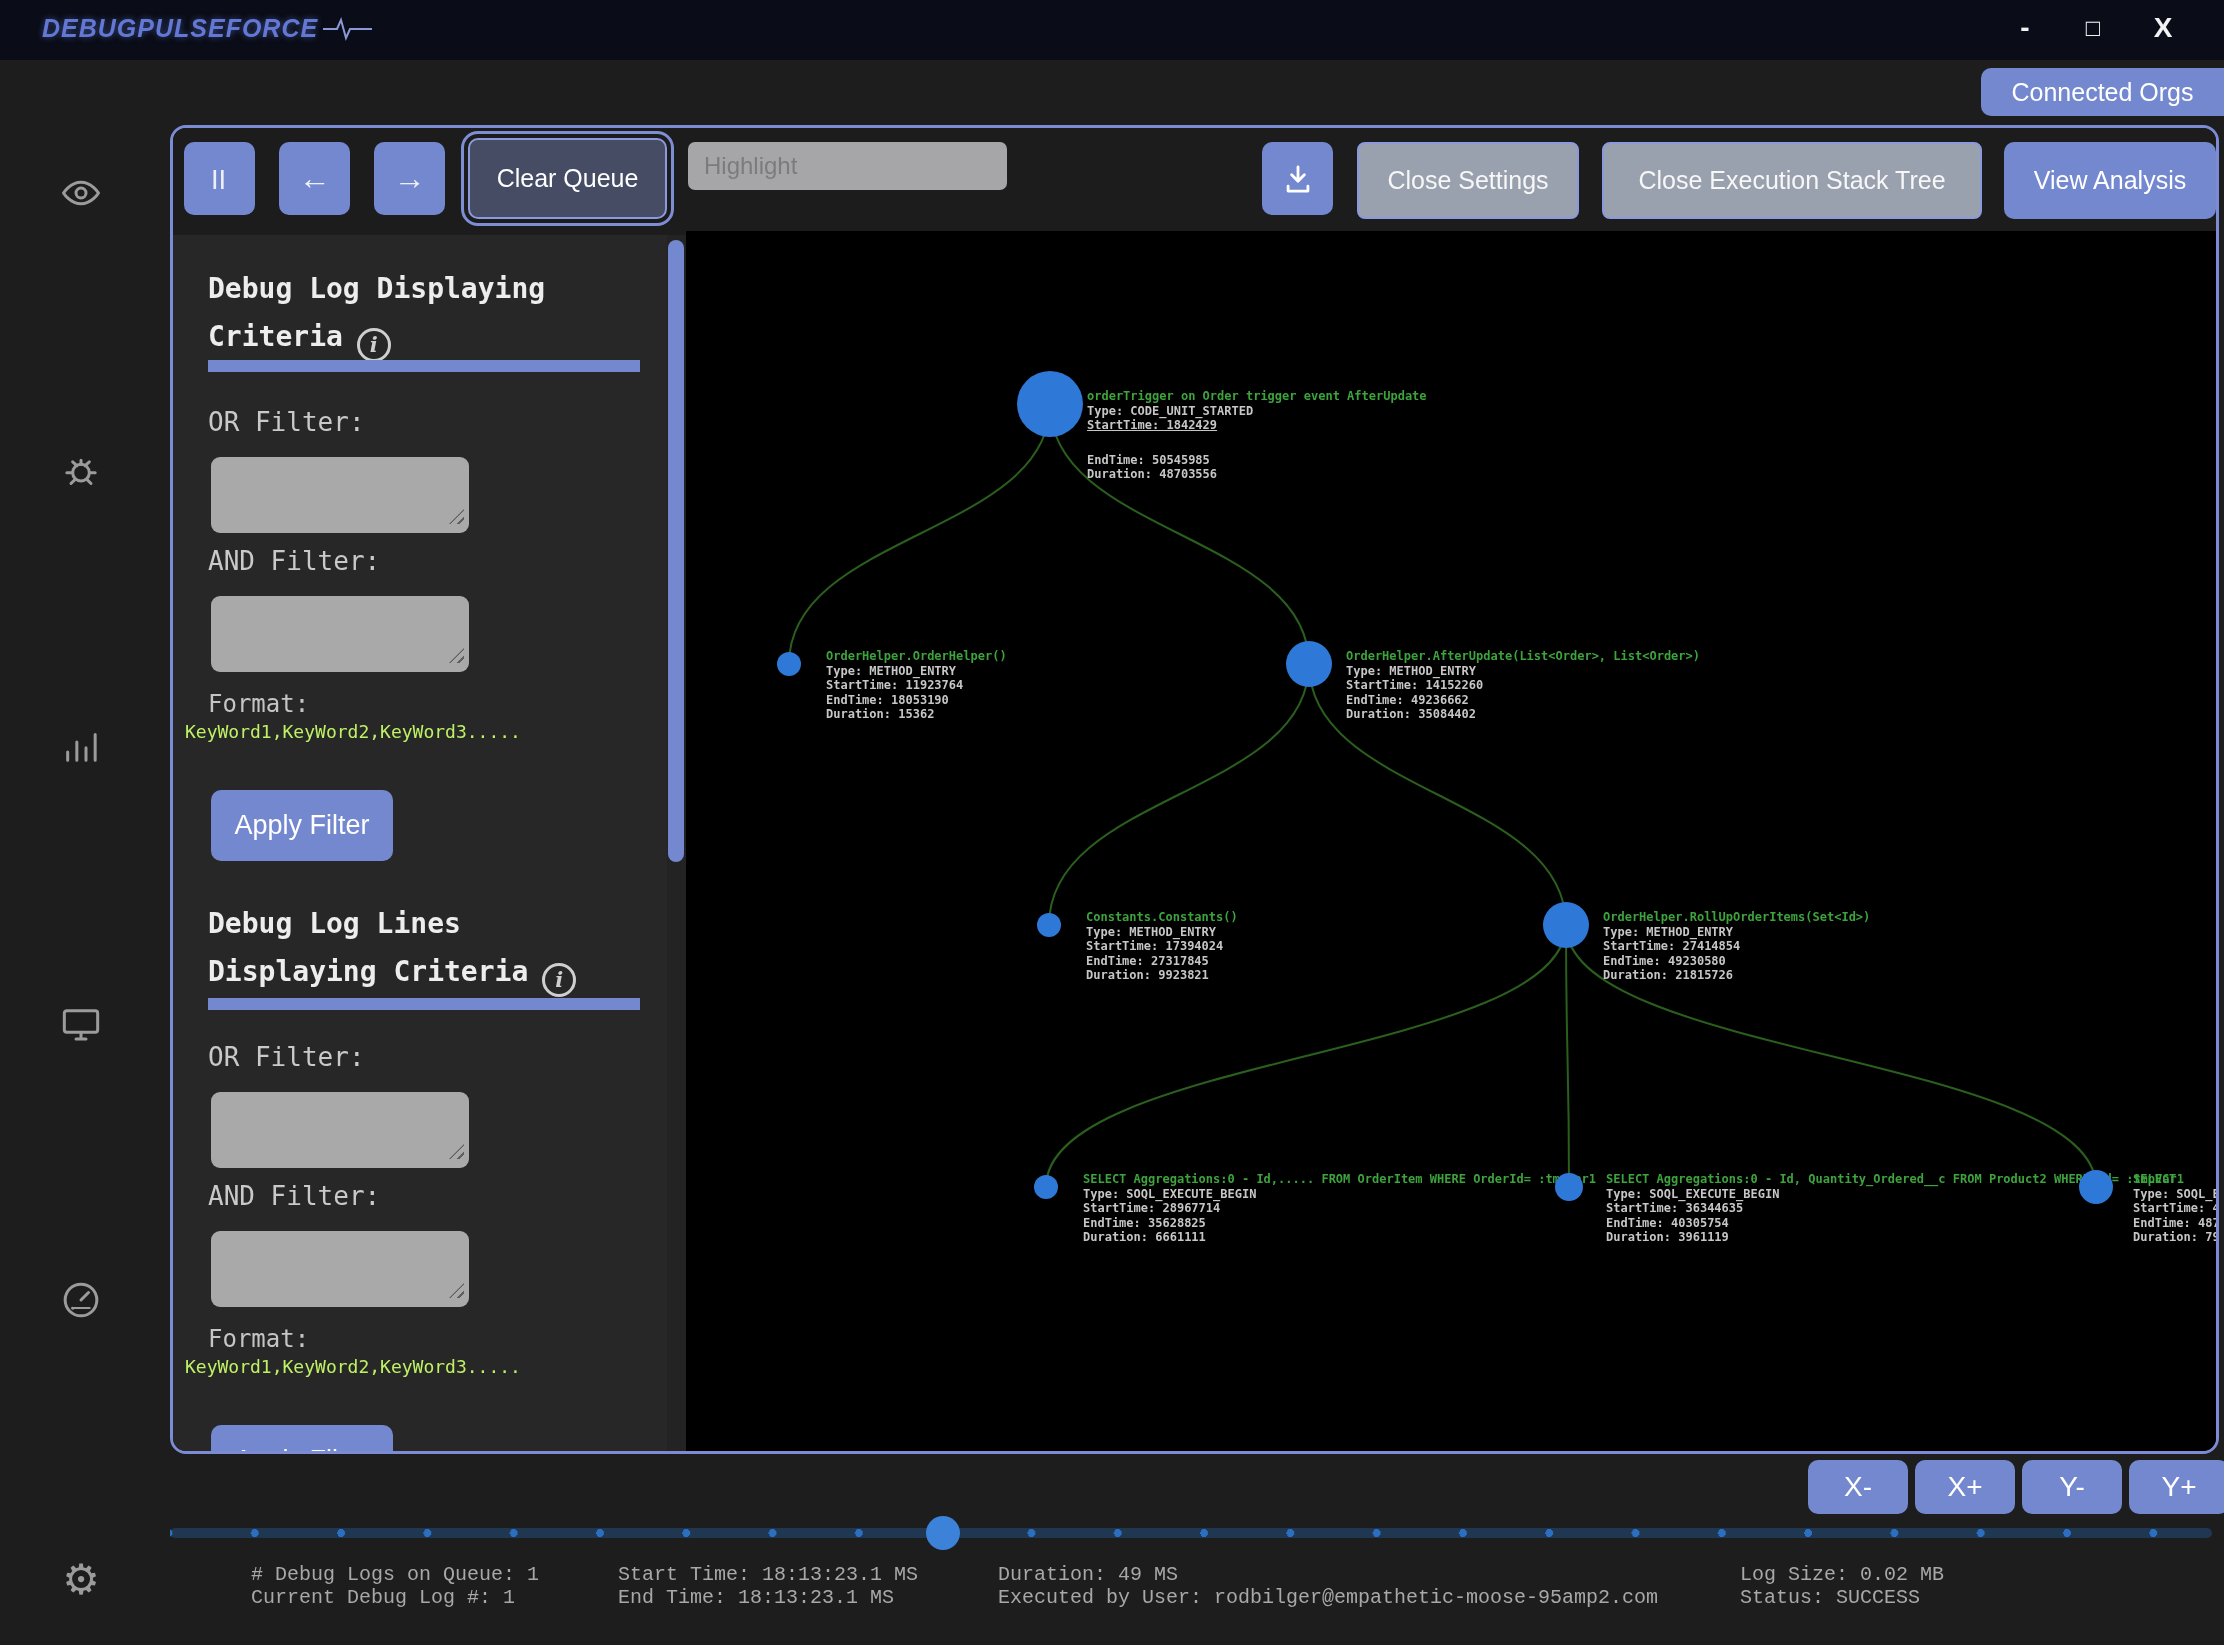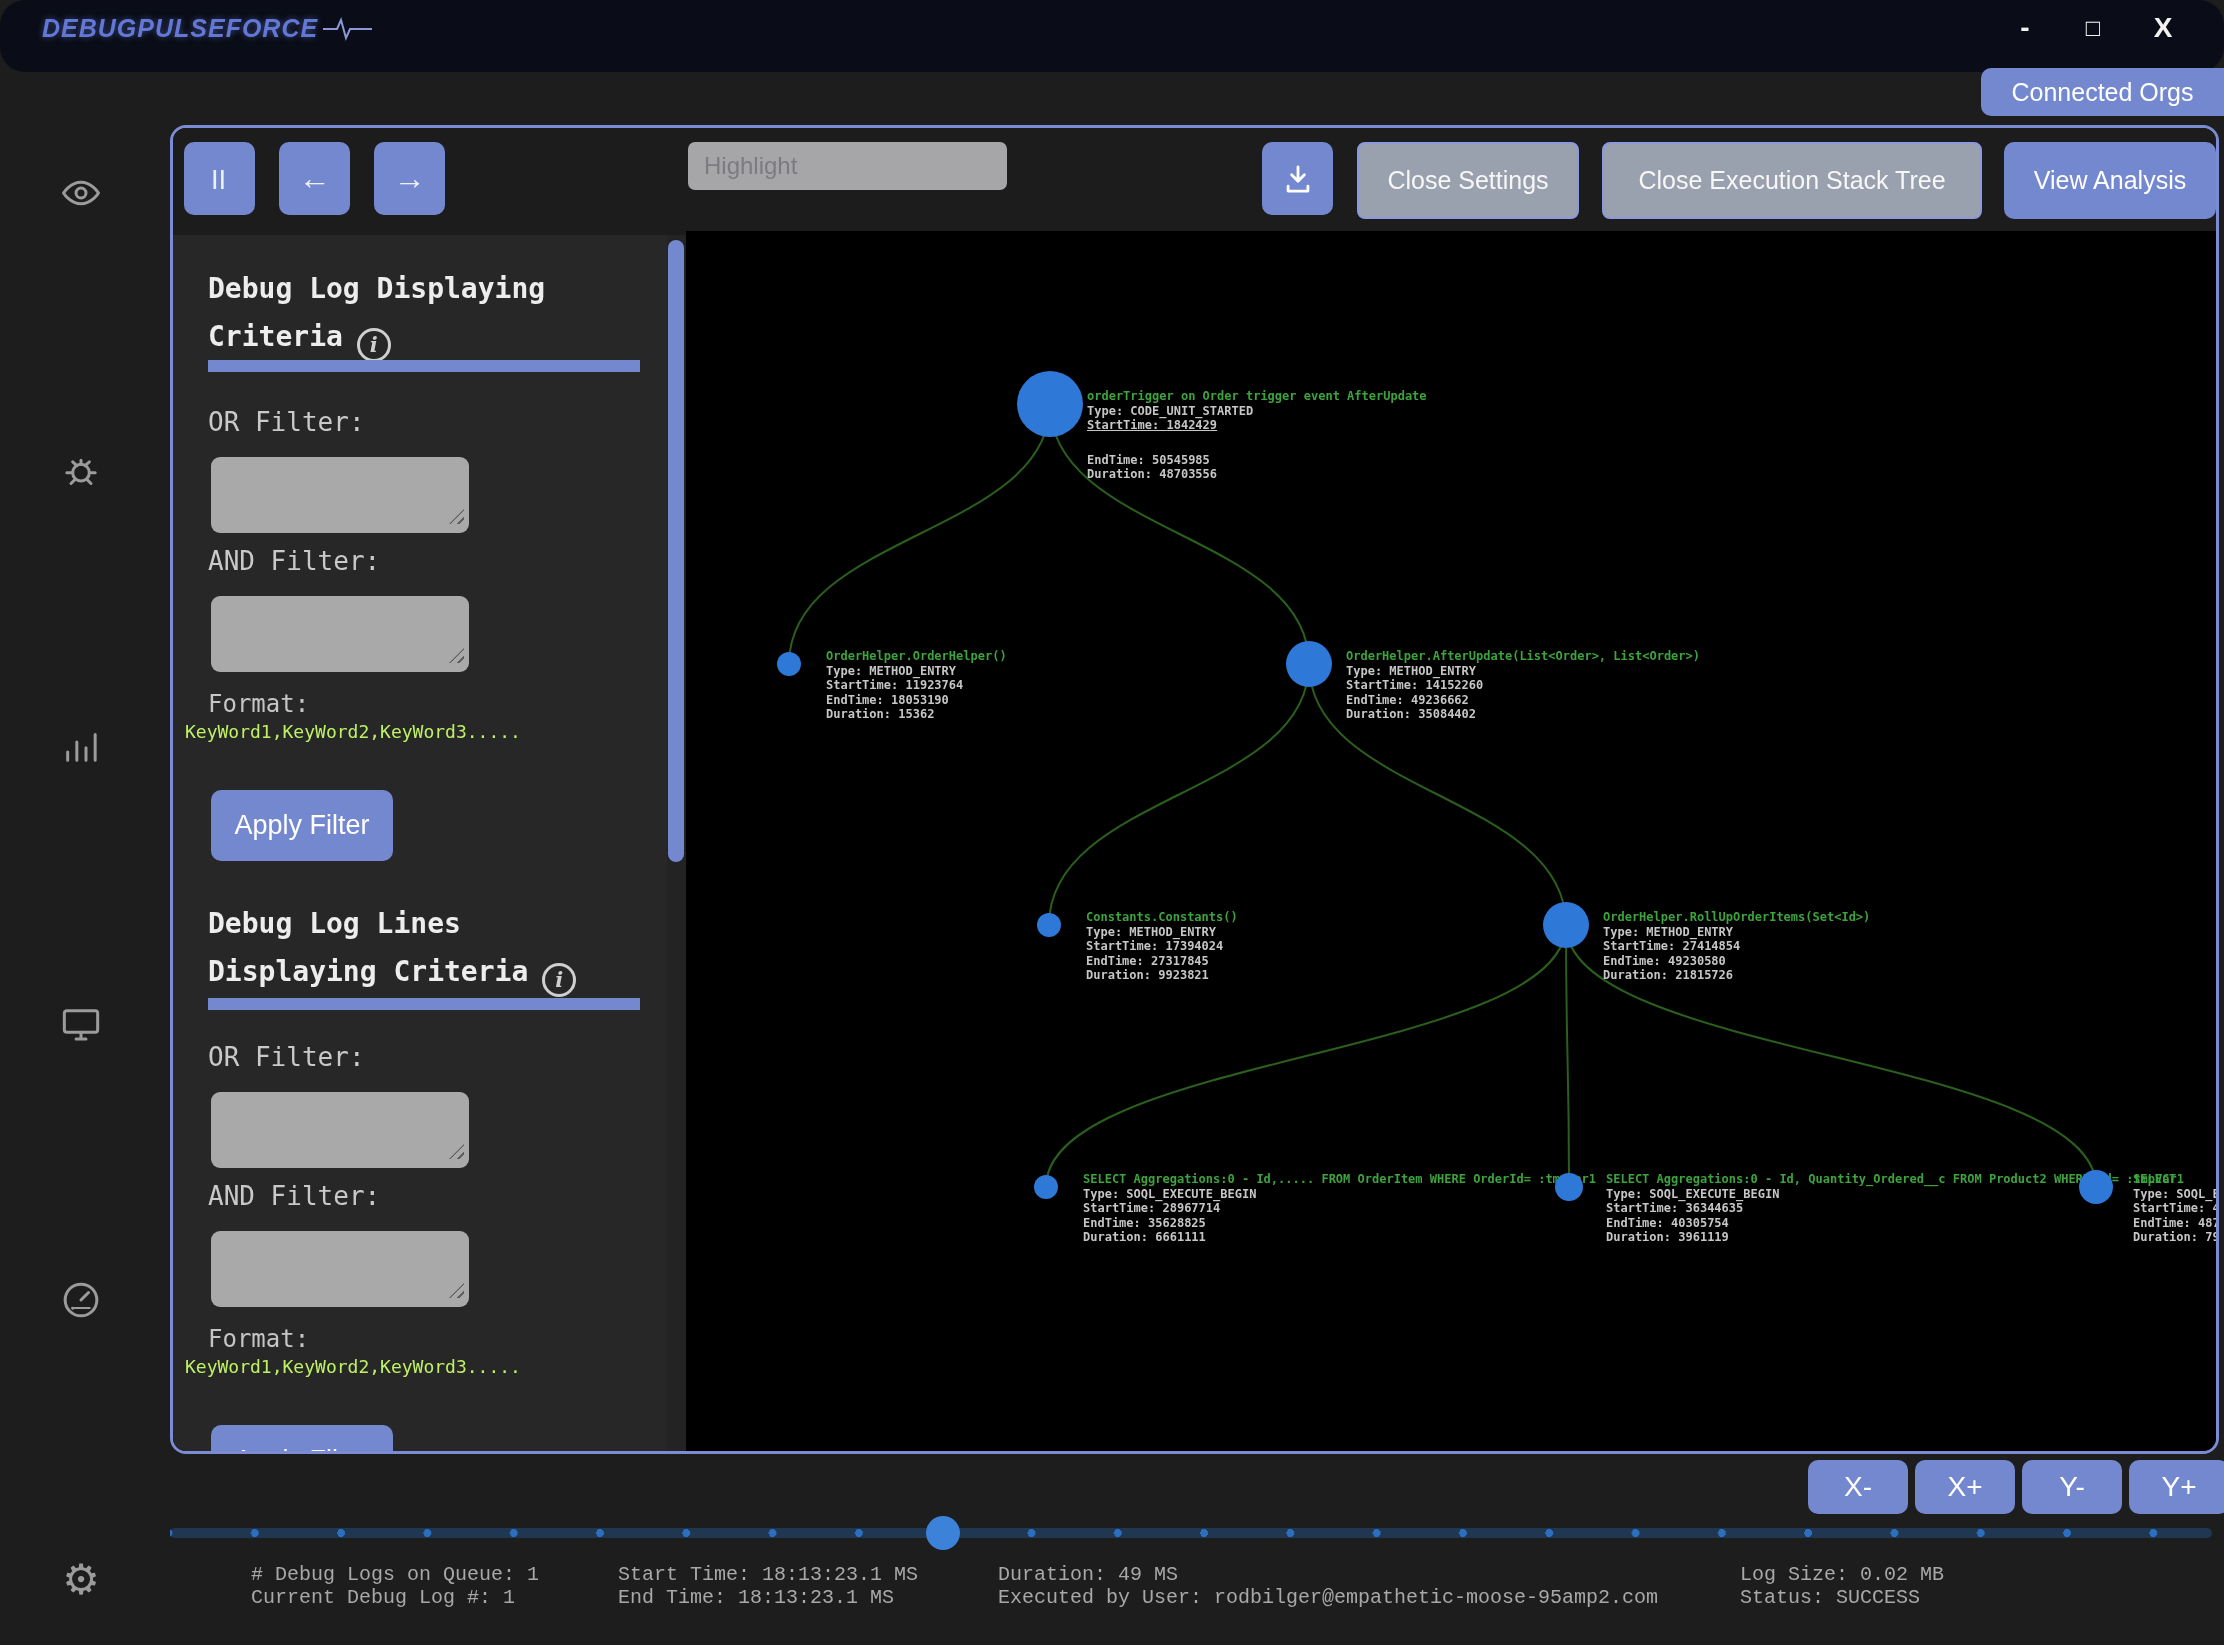--- a/index.html
+++ b/index.html
@@ -1,20 +1,20 @@
 <!DOCTYPE html>
 <html><head>
 <meta charset="utf-8">
 <style>
   * { margin:0; padding:0; box-sizing:border-box; }
   html,body { width:2224px; height:1645px; background:#1d1d1d; overflow:hidden;
               font-family:"Liberation Sans", sans-serif; }
 
   
-  #titlebar { position:absolute; left:0; top:0; width:2224px; height:72px; background:#0a0d17;border-radius:25px; }
+  #titlebar { position:absolute; left:0; top:0; width:2224px; height:60px; background:#0a0d17; }
   #logo { position:absolute; left:42px; top:14px; display:flex; align-items:center; gap:4px; }
   #logo .logo-text { color:#6378d4; font-weight:bold; font-style:italic; font-size:25px;
                      letter-spacing:1px; text-shadow:0 0 6px rgba(99,120,212,.55); }
   .winctl { position:absolute; top:8px; width:36px; height:40px; color:#f2f2f2; text-align:center;
             font-size:28px; font-weight:bold; line-height:40px; cursor:default; }
 
   
   #connected-orgs { position:absolute; left:1981px; top:68px; width:243px; height:48px;
                     background:#7488cf; border-radius:10px 0 0 10px; color:#fff; font-size:25px;
                     display:flex; align-items:center; justify-content:center; }
@@ -161,20 +161,21 @@
 <div class="rail-icon" style="top:1556px;">
   <span id="icon-gear">⚙</span>
 </div>
 
 <div id="main">
 
   <div id="toolbar">
     <button class="tb-btn" id="btn-pause">||</button>
     <button class="tb-btn" id="btn-back">←</button>
     <button class="tb-btn" id="btn-forward">→</button>
+    <button id="btn-clear-queue">Clear Queue</button>
     <input id="highlight-input" placeholder="Highlight" style="">
     <button class="tb-btn" id="btn-download">
       <svg width="34" height="34" viewBox="0 0 24 24" fill="none" stroke="#ffffff" stroke-width="2" stroke-linecap="round" stroke-linejoin="round">
         <path d="M12 3.5v10M7.5 9l4.5 4.5L16.5 9M5 17v3.5h14V17"></path>
       </svg>
     </button>
     <button class="tb-gray" id="btn-close-settings">Close Settings</button>
     <button class="tb-gray" id="btn-close-stack">Close Execution Stack Tree</button>
     <button id="btn-view-analysis">View Analysis</button>
   </div>

